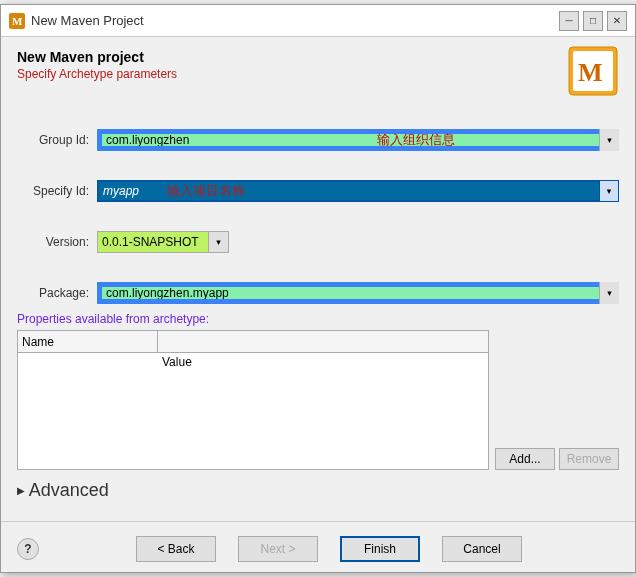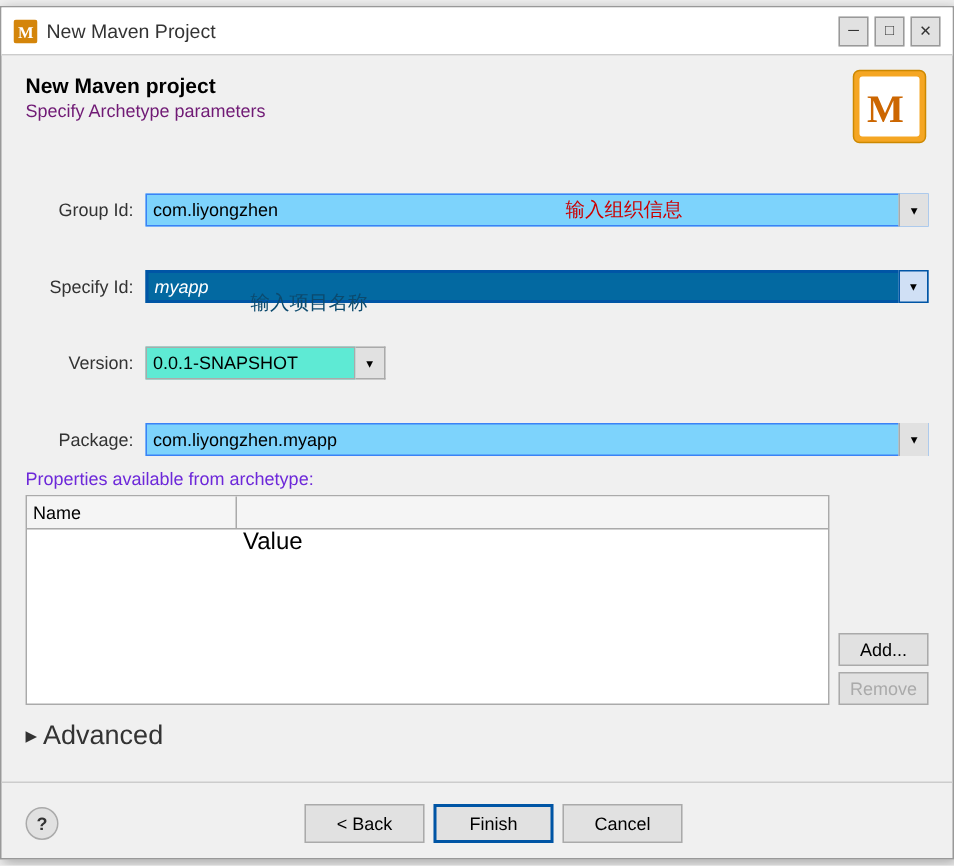--- a/index.html
+++ b/index.html
@@ -57,21 +57,21 @@
       padding: 12px 16px 8px 16px;
     }
     .page-title {
       font-size: 14px;
       font-weight: bold;
       color: #000;
       margin-bottom: 2px;
     }
     .page-subtitle {
       font-size: 12px;
-      color: #701a75;
+      color: #b91c1c;
       margin-bottom: 14px;
     }
     .top-section {
       display: flex;
       justify-content: space-between;
       align-items: flex-start;
     }
     .top-text { flex: 1; }
 
     .form-group {
@@ -88,24 +88,24 @@
       font-size: 12px;
       white-space: nowrap;
     }
     .form-input-wrap {
       flex: 1;
       position: relative;
     }
     .form-input {
       width: 100%;
       height: 22px;
-      border: 1px solid #3b82f6;
+      border: 5px solid #3b82f6;
       padding: 0 20px 0 4px;
       font-size: 12px;
-      background: #7dd3fc;
+      background: #86efac;
       outline: none;
     }
     .form-input.selected {
       background: #4a90d9;
       color: #fff;
       border: 2px solid #0055a5;
     }
     .form-input-dropdown {
       position: absolute;
       right: 0;
@@ -118,26 +118,26 @@
       align-items: center;
       justify-content: center;
       cursor: pointer;
       font-size: 9px;
     }
     .version-wrap {
       display: flex;
       align-items: center;
     }
     .version-input {
-      width: 140px;
+      width: 112px;
       height: 22px;
       border: 1px solid #aaa;
       padding: 0 4px;
       font-size: 12px;
-      background: #5eead4;
+      background: #bef264;
     }
     .version-dropdown-btn {
       width: 20px;
       height: 22px;
       border: 1px solid #aaa;
       border-left: none;
       background: #e1e1e1;
       cursor: pointer;
       display: flex;
       align-items: center;
@@ -172,31 +172,31 @@
       padding: 0 4px;
       font-size: 12px;
       border-right: 1px solid #aaa;
       height: 100%;
       display: flex;
       align-items: center;
     }
     .props-col-value {
       flex: 1;
       padding: 0 4px;
-      font-size: 16px;
+      font-size: 12px;
       display: flex;
       align-items: center;
       margin-top: 40px;
     }
     .props-body {
       flex: 1;
     }
     .props-buttons {
       display: flex;
-      flex-direction: column;
+      flex-direction: row;
       gap: 4px;
       margin-left: 6px;
       justify-content: flex-start;
       padding-top: 0;
     }
     .props-row {
       display: flex;
       align-items: flex-end;
       margin-top: 2px;
     }
@@ -253,21 +253,21 @@
       font-size: 12px;
       font-weight: bold;
       cursor: pointer;
       color: #333;
       background: #e1e1e1;
     }
     .footer-buttons {
       flex: 1;
       display: flex;
       justify-content: center;
-      gap: 6px;
+      gap: 22px;
     }
     .btn-nav {
       width: 80px;
       height: 26px;
       border: 1px solid #aaa;
       background: #e1e1e1;
       font-size: 12px;
       cursor: pointer;
       display: flex;
       align-items: center;
@@ -335,21 +335,21 @@
         <div class="form-input-dropdown">▾</div>
         <span style="position:absolute; left:280px; top:2px; color:#cc0000; font-size:13px; white-space:nowrap;">输入组织信息</span>
       </div>
     </div>
 
     <div class="form-group">
       <span class="form-label">Specify Id:</span>
       <div class="form-input-wrap" style="position:relative;">
         <input type="text" class="form-input selected" value="myapp" style="background: #0369a1; color: rgb(255, 255, 255); border: 2px solid rgb(0, 85, 165); padding-right: 32px; font-style: italic;">
         <div class="form-input-dropdown" style="border-left:1px solid #0055a5; border:1px solid #0055a5; background:#d0e0f5;">▾</div>
-        <span style="position:absolute; left:70px; top:13px; color:#0c4a6e; font-size:13px; white-space:nowrap;">输入项目名称</span>
+        <span style="position:absolute; left:70px; top:2px; color:#b91c1c; font-size:13px; white-space:nowrap;">输入项目名称</span>
       </div>
     </div>
 
     <div class="form-group">
       <span class="form-label">Version:</span>
       <div class="version-wrap">
         <input type="text" class="version-input" value="0.0.1-SNAPSHOT" style="">
         <button class="version-dropdown-btn">▾</button>
       </div>
     </div>
@@ -384,17 +384,18 @@
       <span class="advanced-label">Advanced</span>
     </div>
   </div>
 
   <div class="divider"></div>
 
   <div class="footer">
     <div class="footer-help">?</div>
     <div class="footer-buttons">
       <button class="btn-nav">&lt; Back</button>
+      <button class="btn-nav" disabled="" style="color:#aaa;">Next &gt;</button>
       <button class="btn-nav primary">Finish</button>
       <button class="btn-cancel">Cancel</button>
     </div>
   </div>
 </div>
 
 </body></html>

